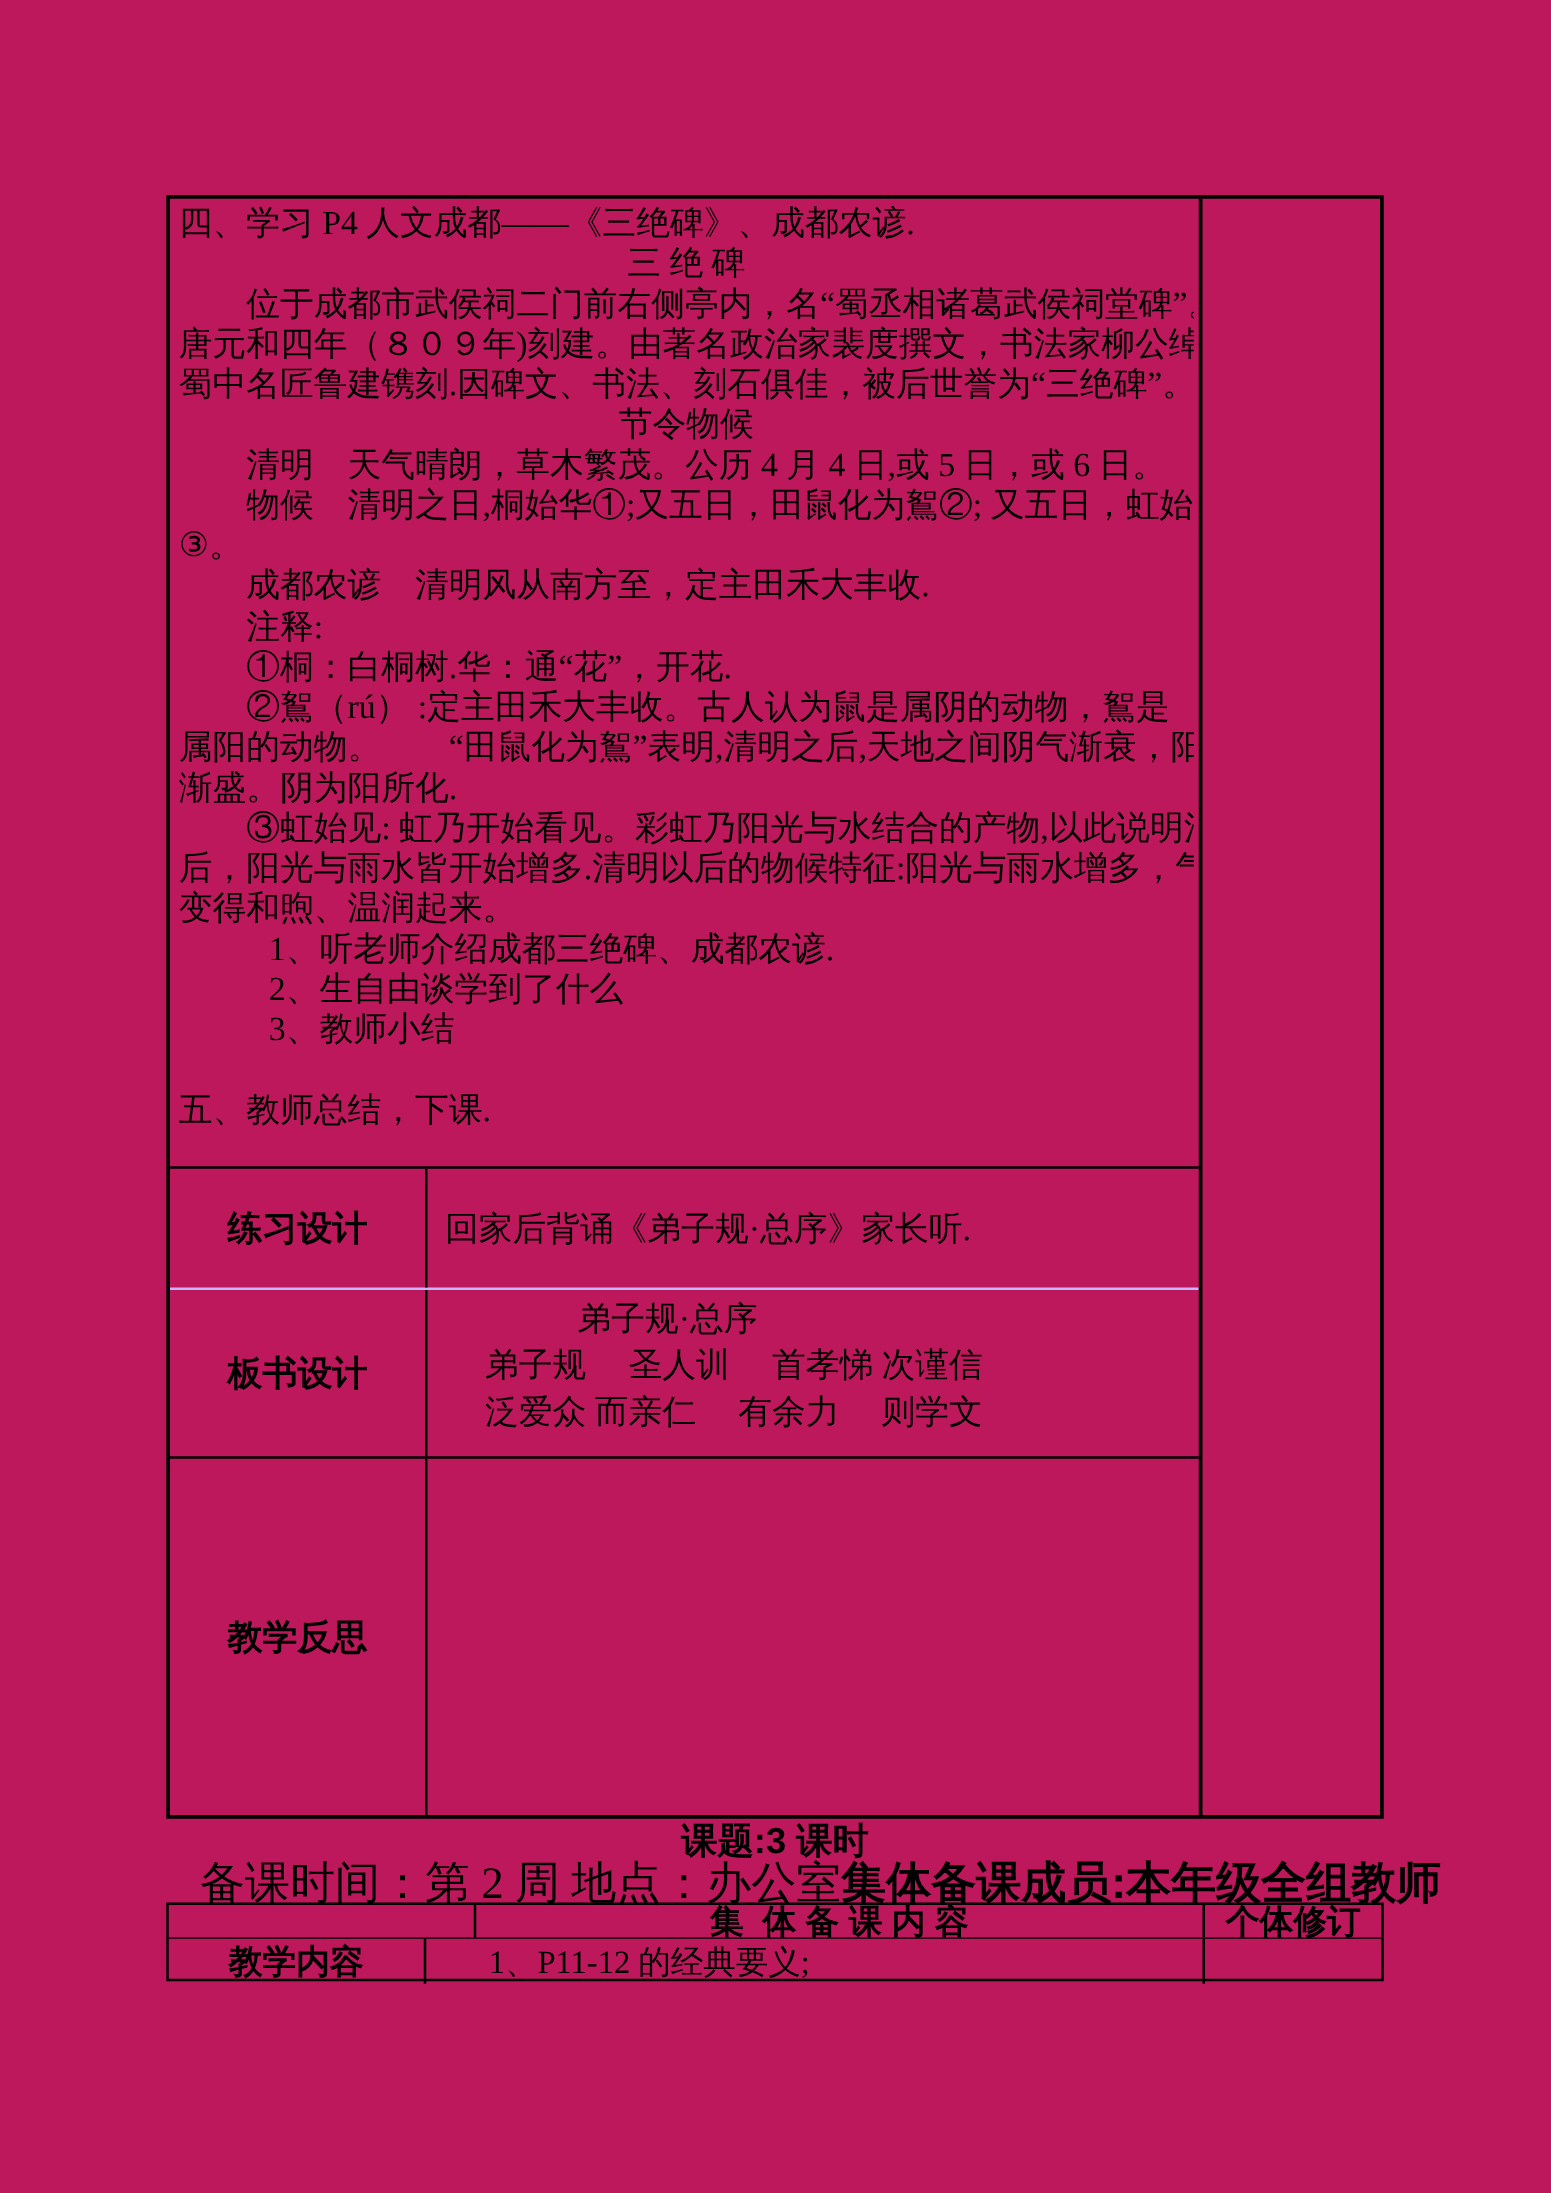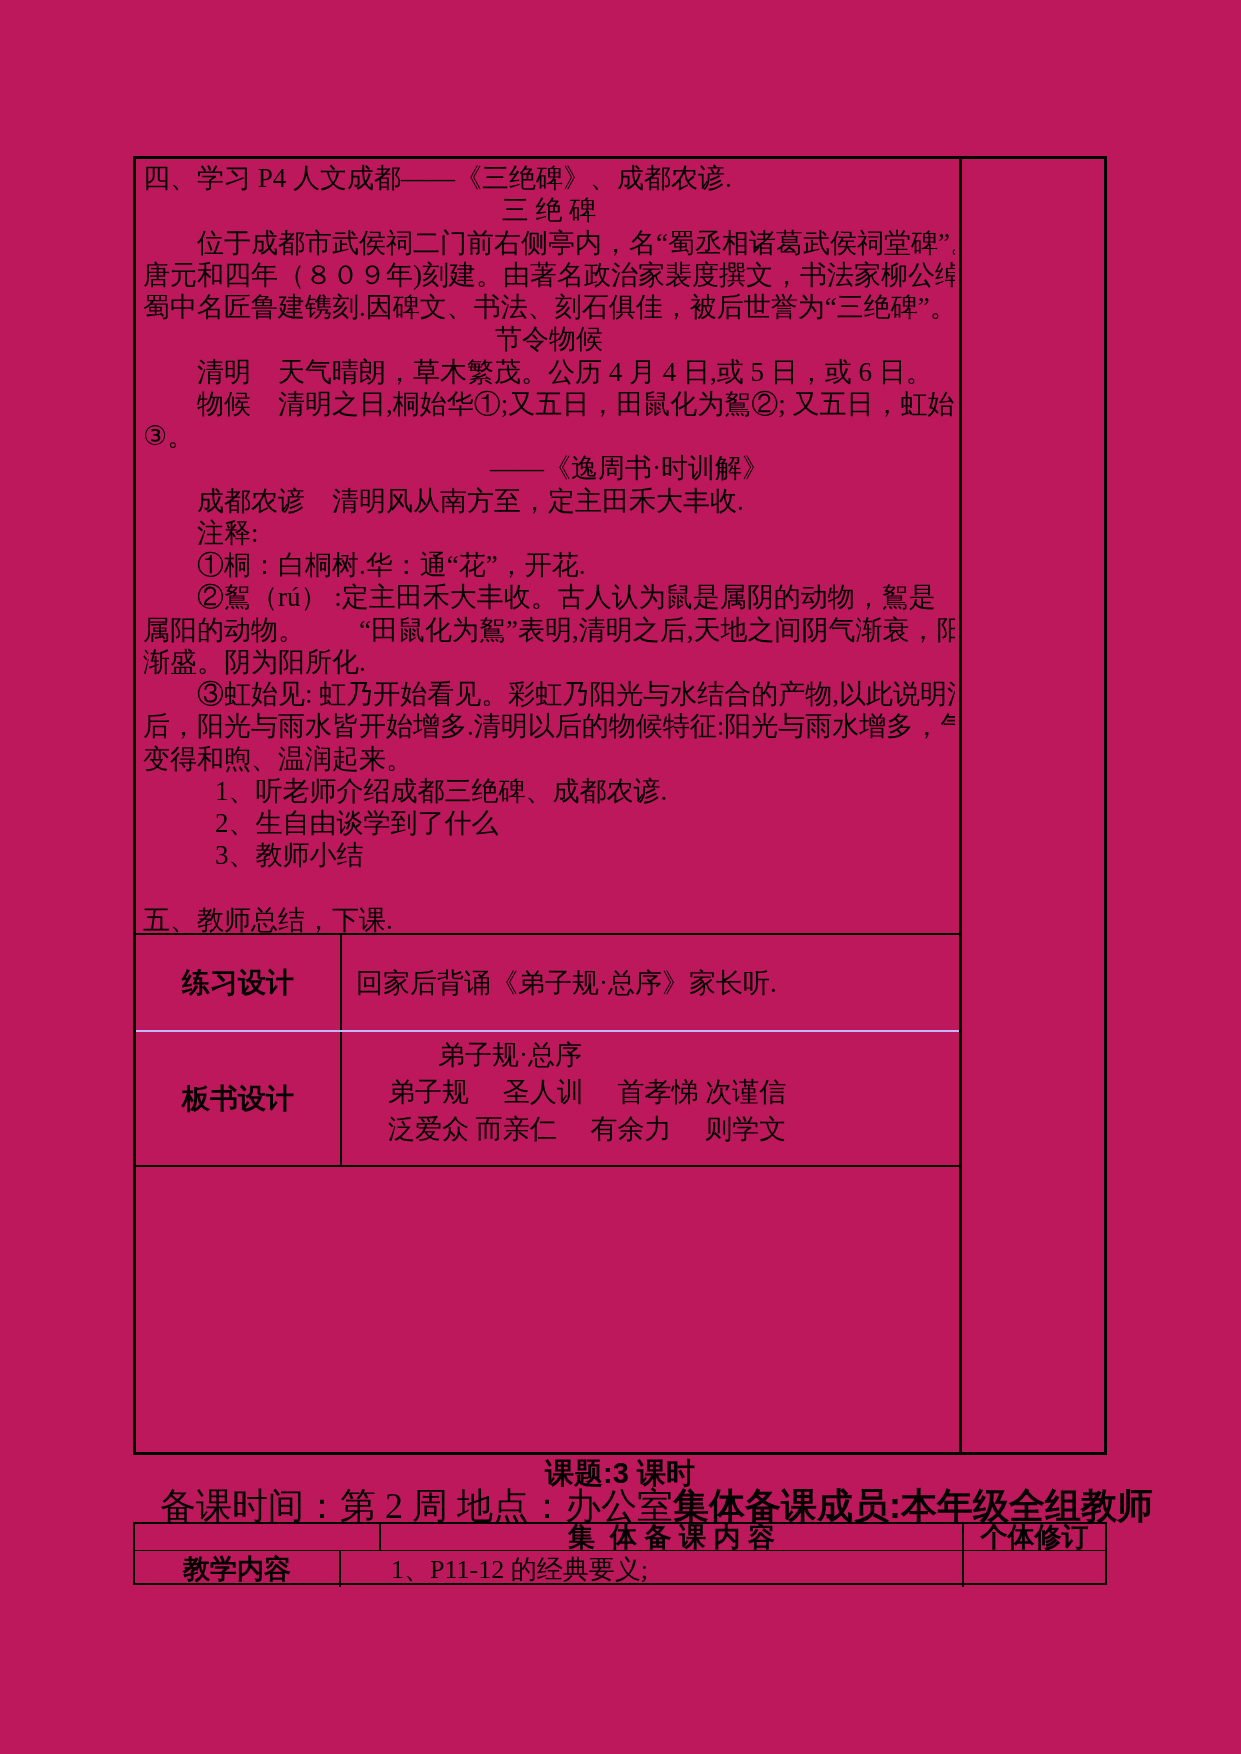--- a/index.html
+++ b/index.html
@@ -38,21 +38,21 @@
   .lbl {
     width:206px; border-right:2px solid #000;
     display:flex; align-items:center; justify-content:center;
     font-family:"Liberation Sans","DejaVu Sans",sans-serif;
     font-weight:bold; font-size:28px;
   }
   .cnt { flex:1; font-size:27px; }
   .cnt-practice { display:flex; align-items:center; padding-left:14px; }
   .cnt-board { padding-top:5px; }
   .bline { height:37px; line-height:37px; white-space:pre; overflow:hidden; }
-  .bline:first-child { padding-left:96px; }
+  .bline:first-child { padding-left:120px; }
   .bline + .bline { padding-left:46px; }
   
   .topic {
     position:absolute; left:133px; top:1458px; width:974px;
     text-align:center;
     font-family:"Liberation Sans","DejaVu Sans",sans-serif;
     font-weight:bold; font-size:29px; line-height:30px;
   }
   .prep {
     position:absolute; left:124px; top:1491px; width:974px; height:30px;
@@ -94,21 +94,20 @@
       <div class="big-cell">
           <div class="ln p">四、学习 P4 人文成都——《三绝碑》、成都农谚.</div>
           <div class="ln center">三 绝 碑</div>
           <div class="ln indent">位于成都市武侯祠二门前右侧亭内，名“蜀丞相诸葛武侯祠堂碑”。</div>
           <div class="ln p">唐元和四年（８０９年)刻建。由著名政治家裴度撰文，书法家柳公绰书写，</div>
           <div class="ln p">蜀中名匠鲁建镌刻.因碑文、书法、刻石俱佳，被后世誉为“三绝碑”。</div>
           <div class="ln center">节令物候</div>
           <div class="ln indent">清明　天气晴朗，草木繁茂。公历 4 月 4 日,或 5 日，或 6 日。</div>
           <div class="ln indent">物候　清明之日,桐始华①;又五日，田鼠化为鴽②; 又五日，虹始见</div>
           <div class="ln p">③。</div>
-          <div class="ln source">——《逸周书·时训解》</div>
           <div class="ln indent">成都农谚　清明风从南方至，定主田禾大丰收.</div>
           <div class="ln indent">注释:</div>
           <div class="ln indent">①桐：白桐树.华：通“花”，开花.</div>
           <div class="ln indent">②鴽（rú） :定主田禾大丰收。古人认为鼠是属阴的动物，鴽是</div>
           <div class="ln p">属阳的动物。　　“田鼠化为鴽”表明,清明之后,天地之间阴气渐衰，阳气</div>
           <div class="ln p">渐盛。阴为阳所化.</div>
           <div class="ln indent">③虹始见: 虹乃开始看见。彩虹乃阳光与水结合的产物,以此说明清明</div>
           <div class="ln p">后，阳光与雨水皆开始增多.清明以后的物候特征:阳光与雨水增多，气候</div>
           <div class="ln p">变得和煦、温润起来。</div>
           <div class="ln num">1、听老师介绍成都三绝碑、成都农谚.</div>
@@ -126,20 +125,21 @@
       <div class="row row-board">
         <div class="lbl">板书设计</div>
         <div class="cnt cnt-board">
             <div class="bline">弟子规·总序</div>
             <div class="bline">弟子规　 圣人训　 首孝悌 次谨信</div>
             <div class="bline">泛爱众 而亲仁　 有余力　 则学文</div>
           </div>
       </div>
 
       <div class="row row-reflect">
+        <div class="lbl">教学反思</div>
         <div class="cnt"></div>
       </div>
 
     </div>
     <div class="t1-right"></div>
   </div>
 
   <div class="topic">课题:3 课时</div>
 
   <div class="prep">

